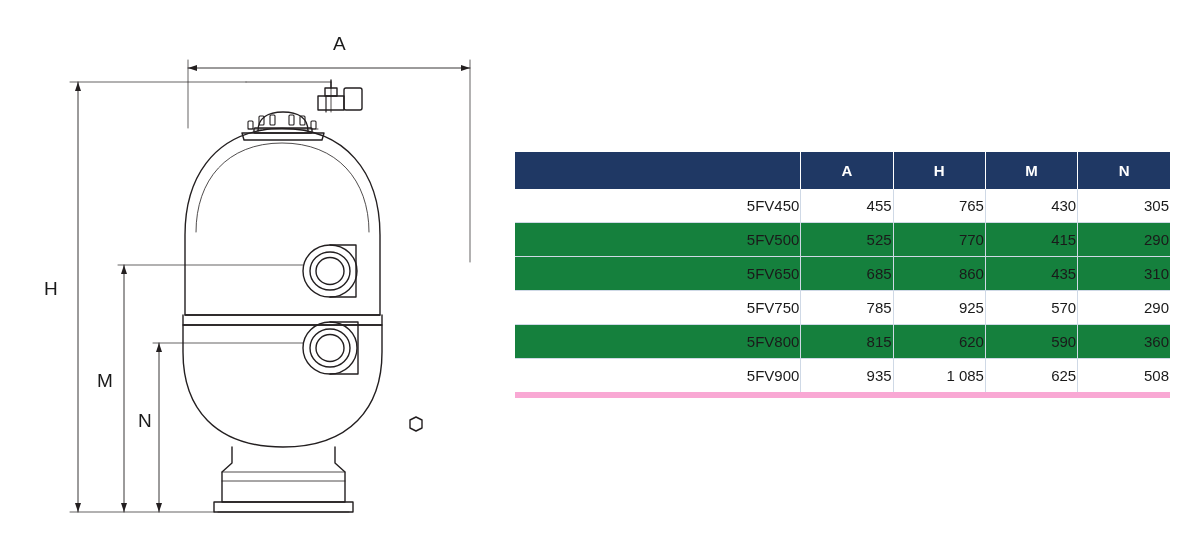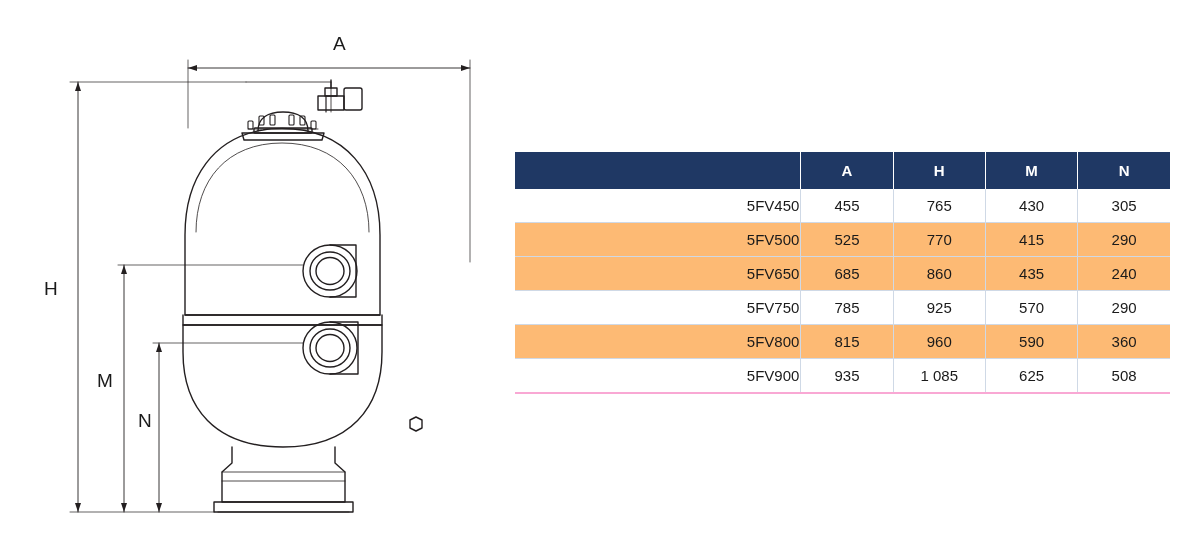--- a/index.html
+++ b/index.html
@@ -65,35 +65,35 @@
     border-right: 1px solid #ffffff;
     text-align: center;
   }
   table.specs thead th:last-child { border-right: none; }
   table.specs thead th.model-col {
     text-align: left;
     padding-left: 12px;
   }
   table.specs tbody td {
     height: 31px;
-    text-align: center;
+    text-align: right;
     border-bottom: 1px solid #cfd9e6;
     border-right: 1px solid #cfd9e6;
     font-size: 15px;
   }
   table.specs tbody td:last-child { border-right: none; }
   table.specs tbody td.model-col {
     text-align: right;
     padding-left: 12px;
   }
   table.specs tbody tr.alt td {
-    background: #fdba74;
+    background: #15803d;
   }
   table.specs tbody tr:last-child td {
-    border-bottom: 2px solid #f9a8d4;
+    border-bottom: 6px solid #f9a8d4;
   }
   col.model { width: 285px; }
   col.val   { width: 92px; }
 </style>
 </head>
 <body>
 
 <div id="page">
 
   <div id="drawing">
@@ -223,33 +223,33 @@
             <td>525</td>
             <td>770</td>
             <td>415</td>
             <td>290</td>
           </tr>
           <tr class="alt">
             <td class="model-col">5FV650</td>
             <td>685</td>
             <td>860</td>
             <td>435</td>
-            <td>240</td>
+            <td>310</td>
           </tr>
           <tr>
             <td class="model-col">5FV750</td>
             <td>785</td>
             <td>925</td>
             <td>570</td>
             <td>290</td>
           </tr>
           <tr class="alt">
             <td class="model-col">5FV800</td>
             <td>815</td>
-            <td>960</td>
+            <td>620</td>
             <td>590</td>
             <td>360</td>
           </tr>
           <tr>
             <td class="model-col">5FV900</td>
             <td>935</td>
             <td>1 085</td>
             <td>625</td>
             <td>508</td>
           </tr>

